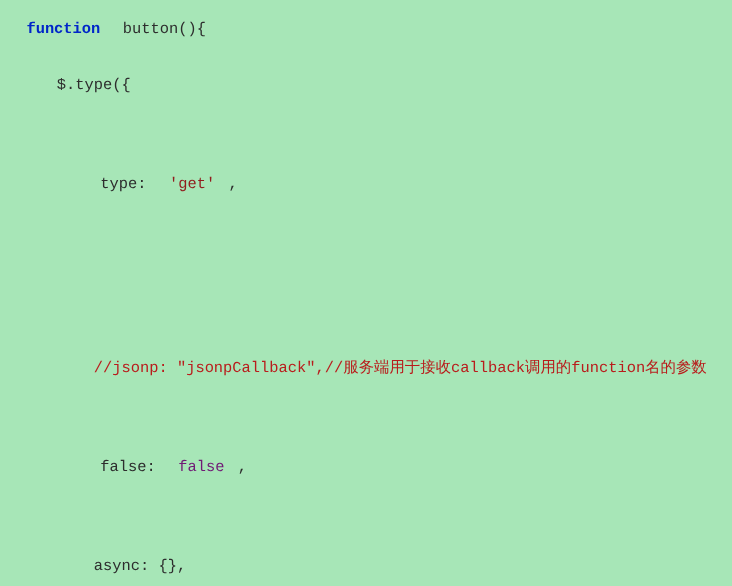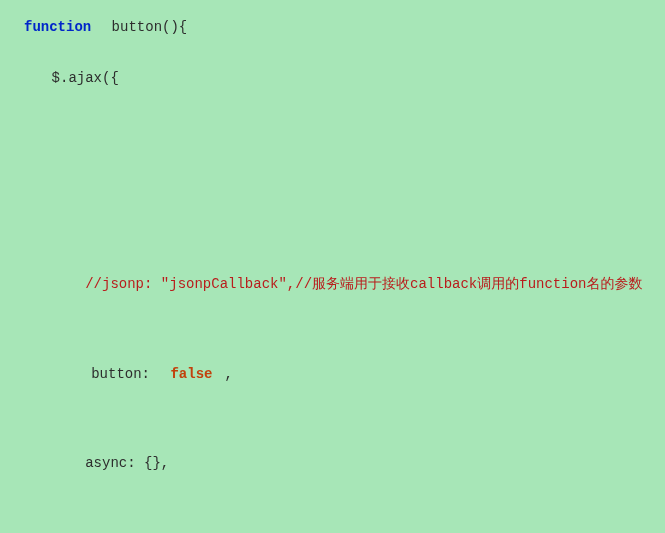--- a/index.html
+++ b/index.html
@@ -20,37 +20,38 @@
   .line {
     display: block;
     padding-left: 0;
     min-height: 19px;
   }
   .highlight-line {
     background: #d2f3f7;
   }
   .tok-kw { color: #0026c9; font-weight: bold; }
   .tok-str { color: #911d1d; }
-  .tok-bool { color: #c2410c; font-weight: bold; }
+  .tok-bool { color: #701a75; font-weight: normal; }
   .tok-comment { color: #b91c1c; }
   .tok-plain { color: #2d2d2d; }
   .pad0 { padding-left: 6px; }
 </style>
 </head>
 <body>
 
 <pre><span class="line pad0"><span class="tok-kw">function</span><span class="tok-plain"> button(){</span></span>
-<span class="line pad0 tok-plain">    $.ajax({</span>
+<span class="line pad0 tok-plain">    $.type({</span>
 <span class="line"></span>
+<span class="line pad0"><span class="tok-plain">        type: </span><span class="tok-str">'get'</span><span class="tok-plain">,</span></span>
 <span class="line"></span>
 <span class="line"></span>
 <span class="line"></span>
 <span class="line pad0 tok-comment">        //jsonp: "jsonpCallback",//服务端用于接收callback调用的function名的参数</span>
 <span class="line"></span>
-<span class="line pad0"><span class="tok-plain">        button: </span><span class="tok-bool">false</span><span class="tok-plain">,</span></span>
+<span class="line pad0"><span class="tok-plain">        false: </span><span class="tok-bool">false</span><span class="tok-plain">,</span></span>
 <span class="line"></span>
 <span class="line pad0 tok-plain">        async: {},</span>
 
 
 
 
 
 
 
 

